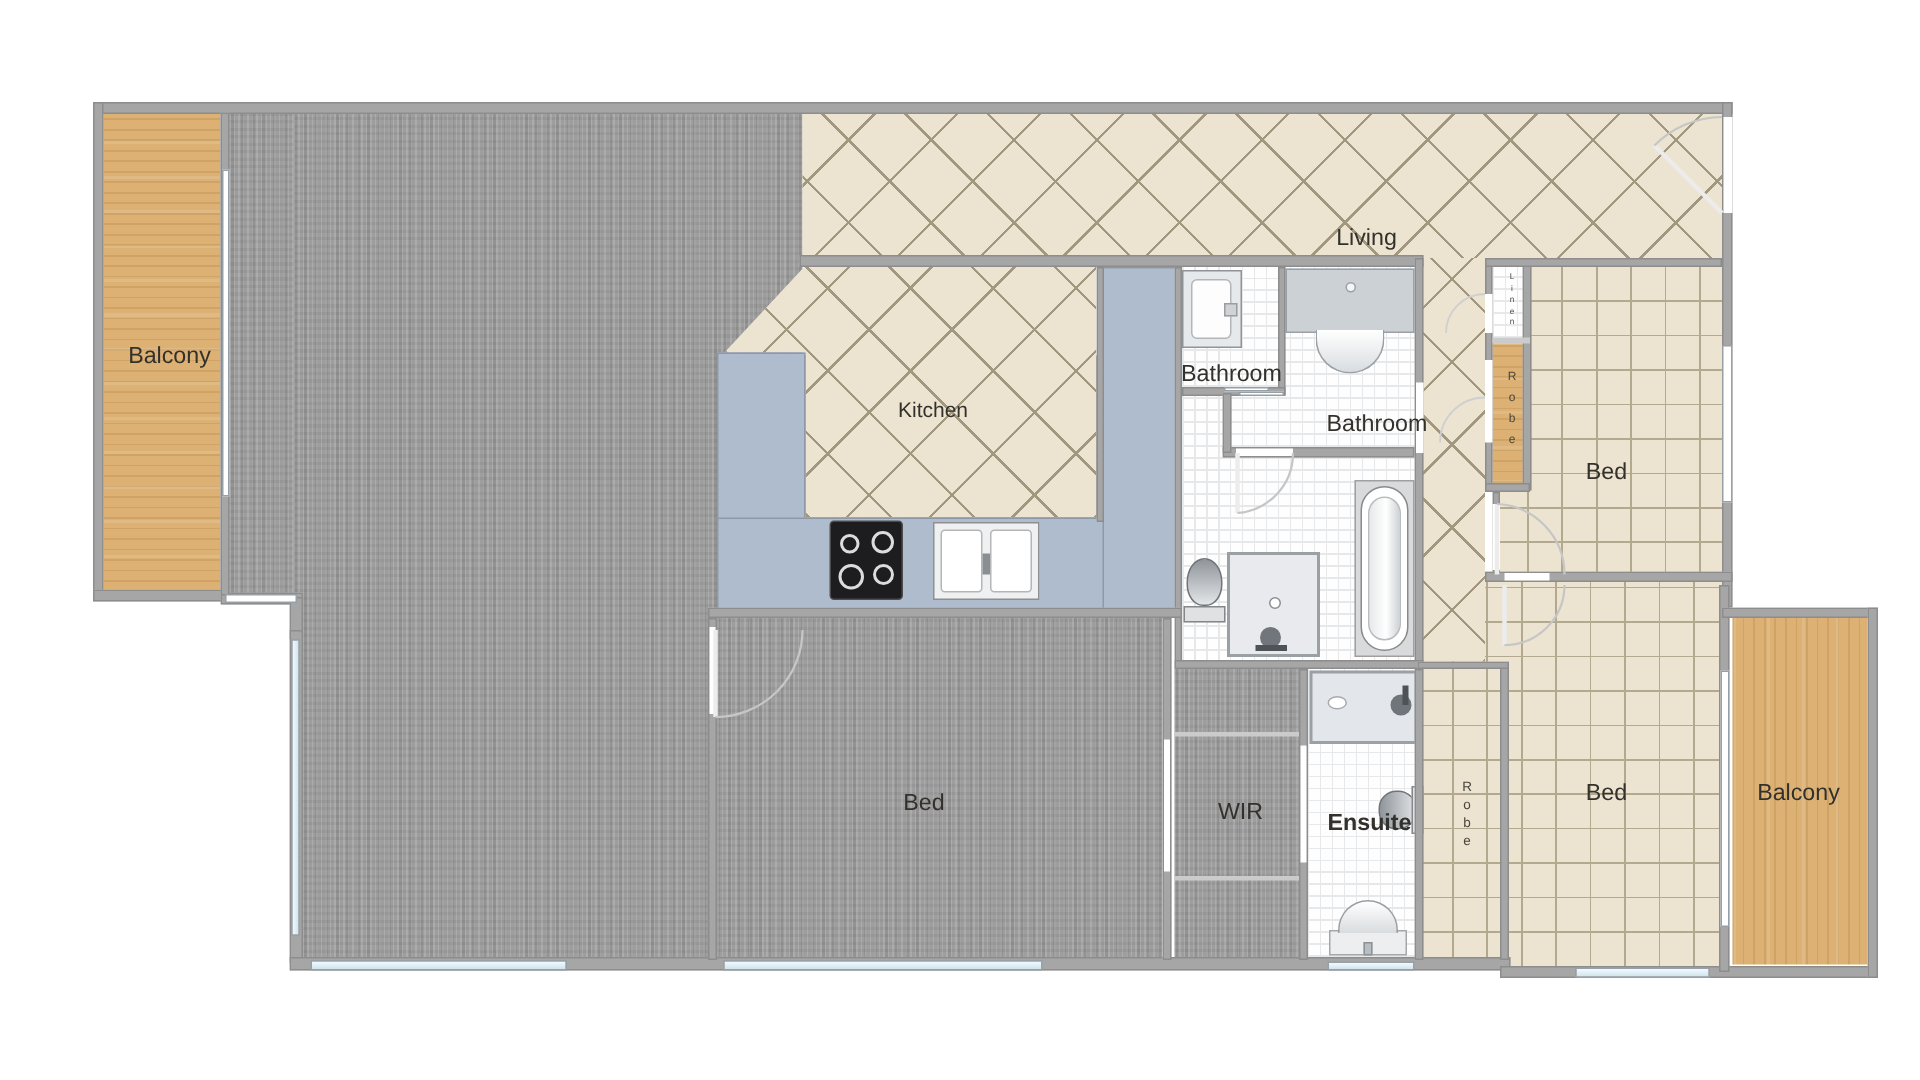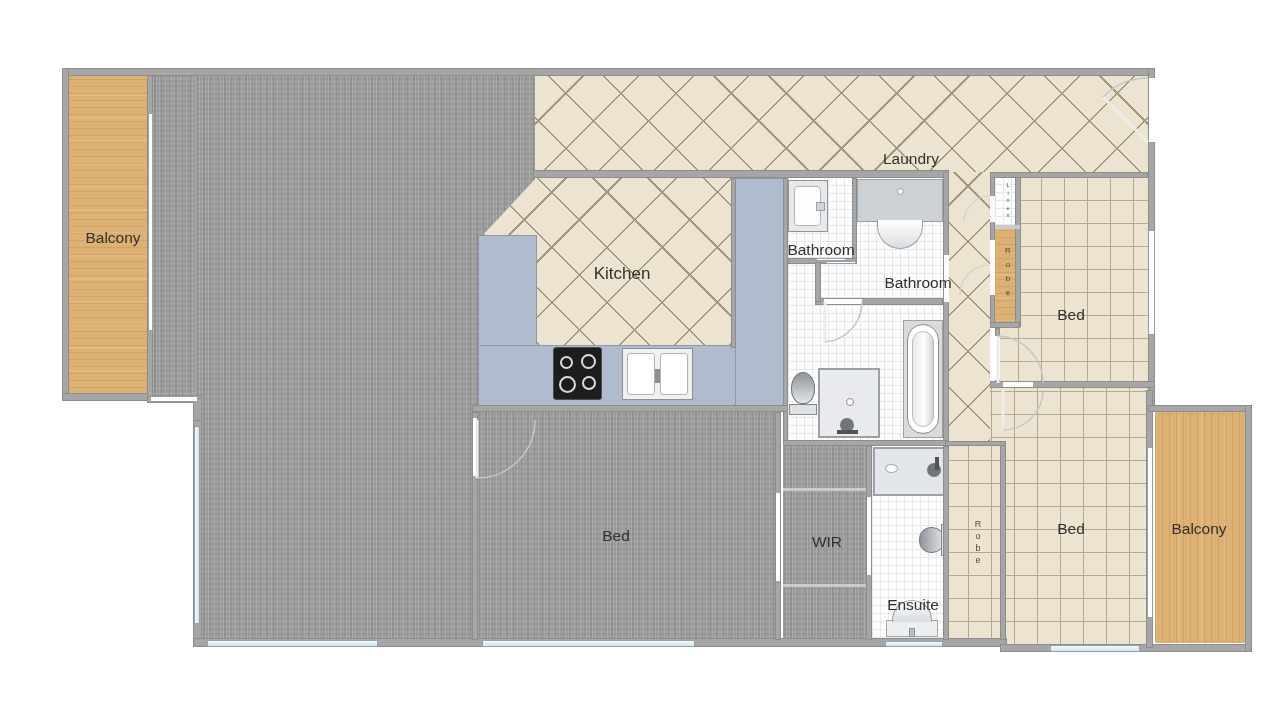--- a/index.html
+++ b/index.html
@@ -194,27 +194,27 @@
       <path d="M998 383 L998 336" stroke="#ececec" stroke-width="3"></path>
       <path d="M998 336 A47 47 0 0 1 1043 383" stroke="#c6c6c6" stroke-width="1.5"></path>
       <path d="M1003 390 L1003 430" stroke="#ececec" stroke-width="3"></path>
       <path d="M1043 390 A40 40 0 0 1 1003 430" stroke="#c6c6c6" stroke-width="1.5"></path>
       <path d="M964 222 A26 26 0 0 1 990 196" stroke="#cfcfcf" stroke-width="1.2"></path>
       <path d="M960 295 A30 30 0 0 1 990 265" stroke="#cfcfcf" stroke-width="1.2"></path>
     </g>
   </svg>
 
   <div class="lbl" style="left:113px;top:238px;">Balcony</div>
-  <div class="lbl" style="left:911px;top:159px;">Laundry</div>
-  <div class="lbl" style="left:622px;top:273px;font-size:17px;">Kitchen</div>
+  <div class="lbl" style="left:911px;top:159px;">Living</div>
+  <div class="lbl" style="left:622px;top:273px;font-size:14px;">Kitchen</div>
   <div class="lbl" style="left:821px;top:250px;">Bathroom</div>
   <div class="lbl" style="left:918px;top:283px;">Bathroom</div>
   <div class="lbl" style="left:1071px;top:315px;">Bed</div>
   <div class="lbl" style="left:616px;top:536px;">Bed</div>
   <div class="lbl" style="left:827px;top:542px;">WIR</div>
-  <div class="lbl" style="left:913px;top:605px;">Ensuite</div>
+  <div class="lbl" style="left:913px;top:549px;font-weight:bold;">Ensuite</div>
   <div class="lbl" style="left:1071px;top:529px;">Bed</div>
   <div class="lbl" style="left:1199px;top:529px;">Balcony</div>
   <div class="vlbl" style="left:1008px;top:272px;font-size:8px;line-height:14px;">R<br>o<br>b<br>e</div>
   <div class="vlbl" style="left:1008px;top:201px;font-size:5.5px;line-height:7.5px;">L<br>i<br>n<br>e<br>n</div>
   <div class="vlbl" style="left:978px;top:542px;font-size:9px;line-height:12px;">R<br>o<br>b<br>e</div>
 
 </div>
 
 </body></html>

